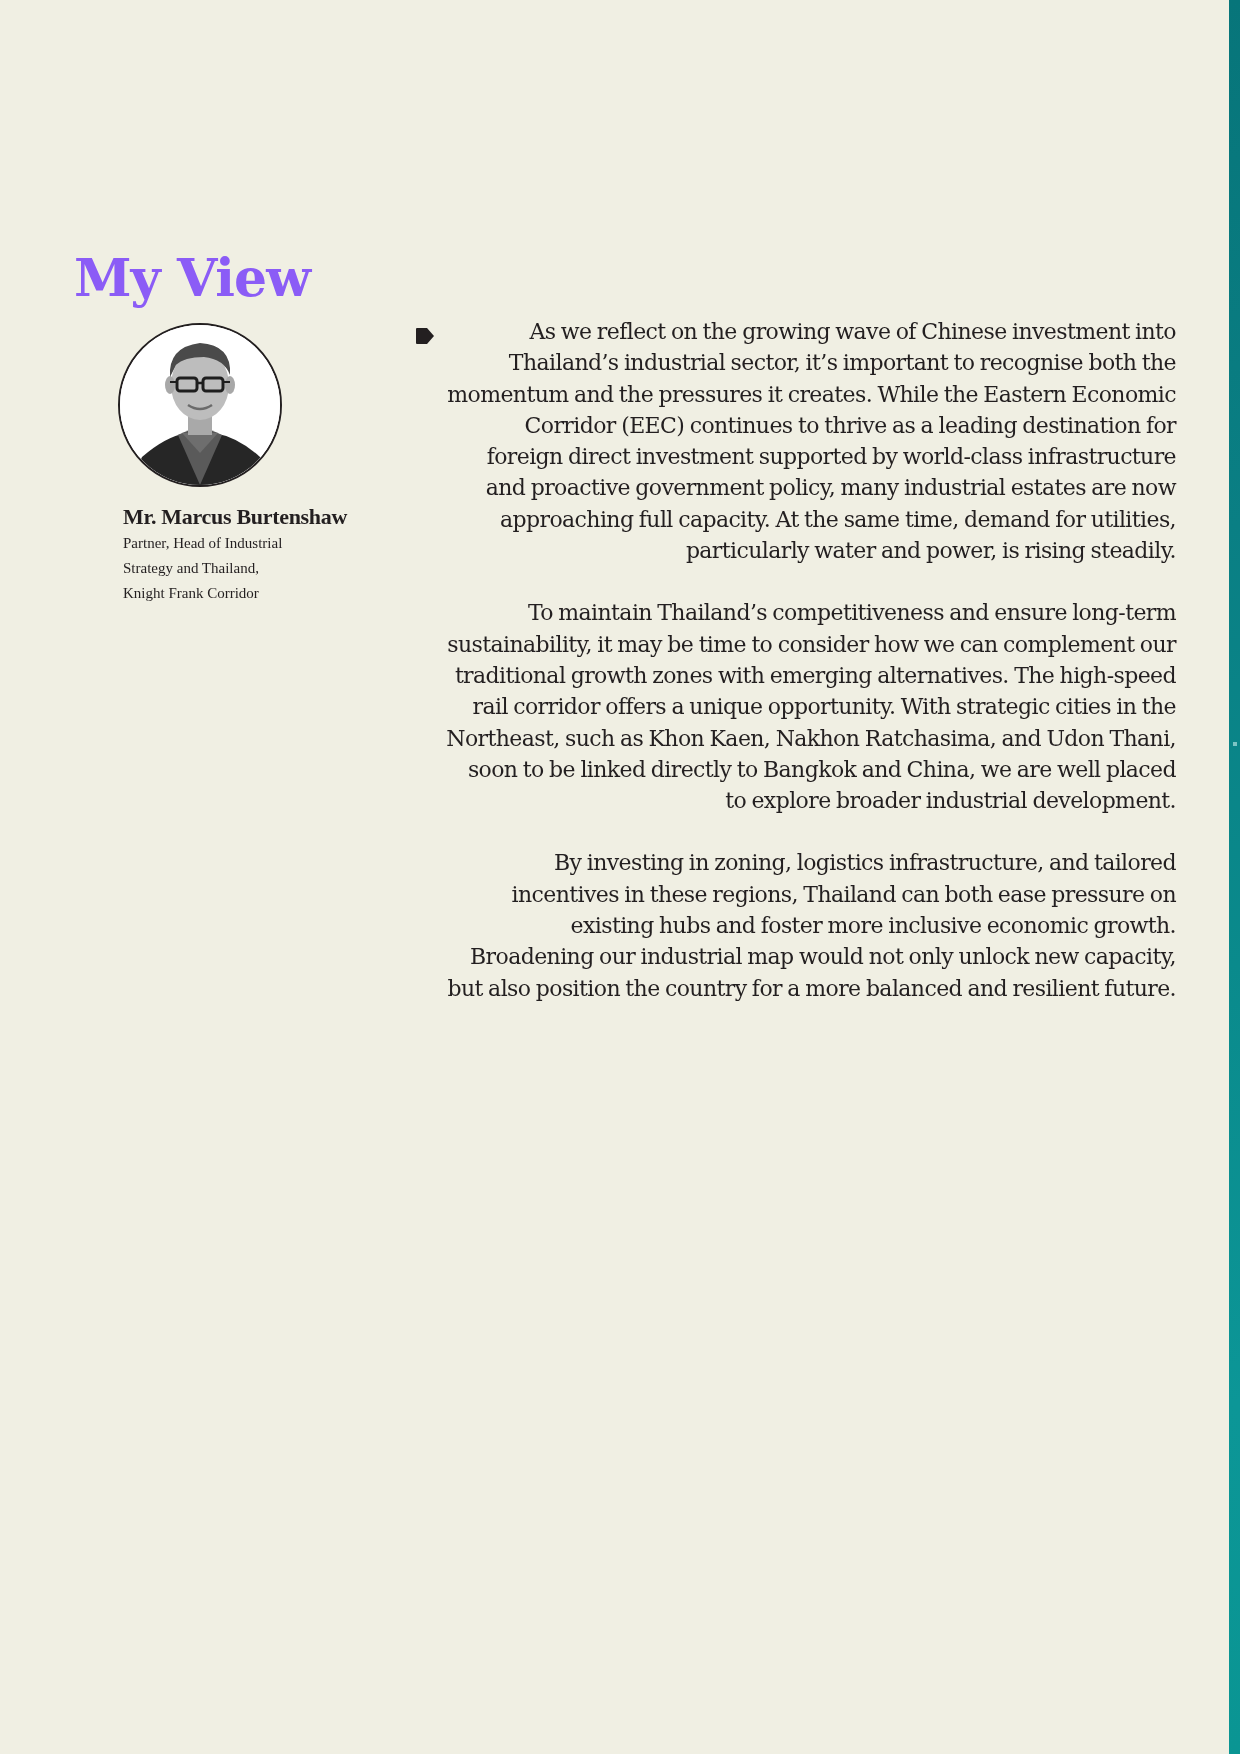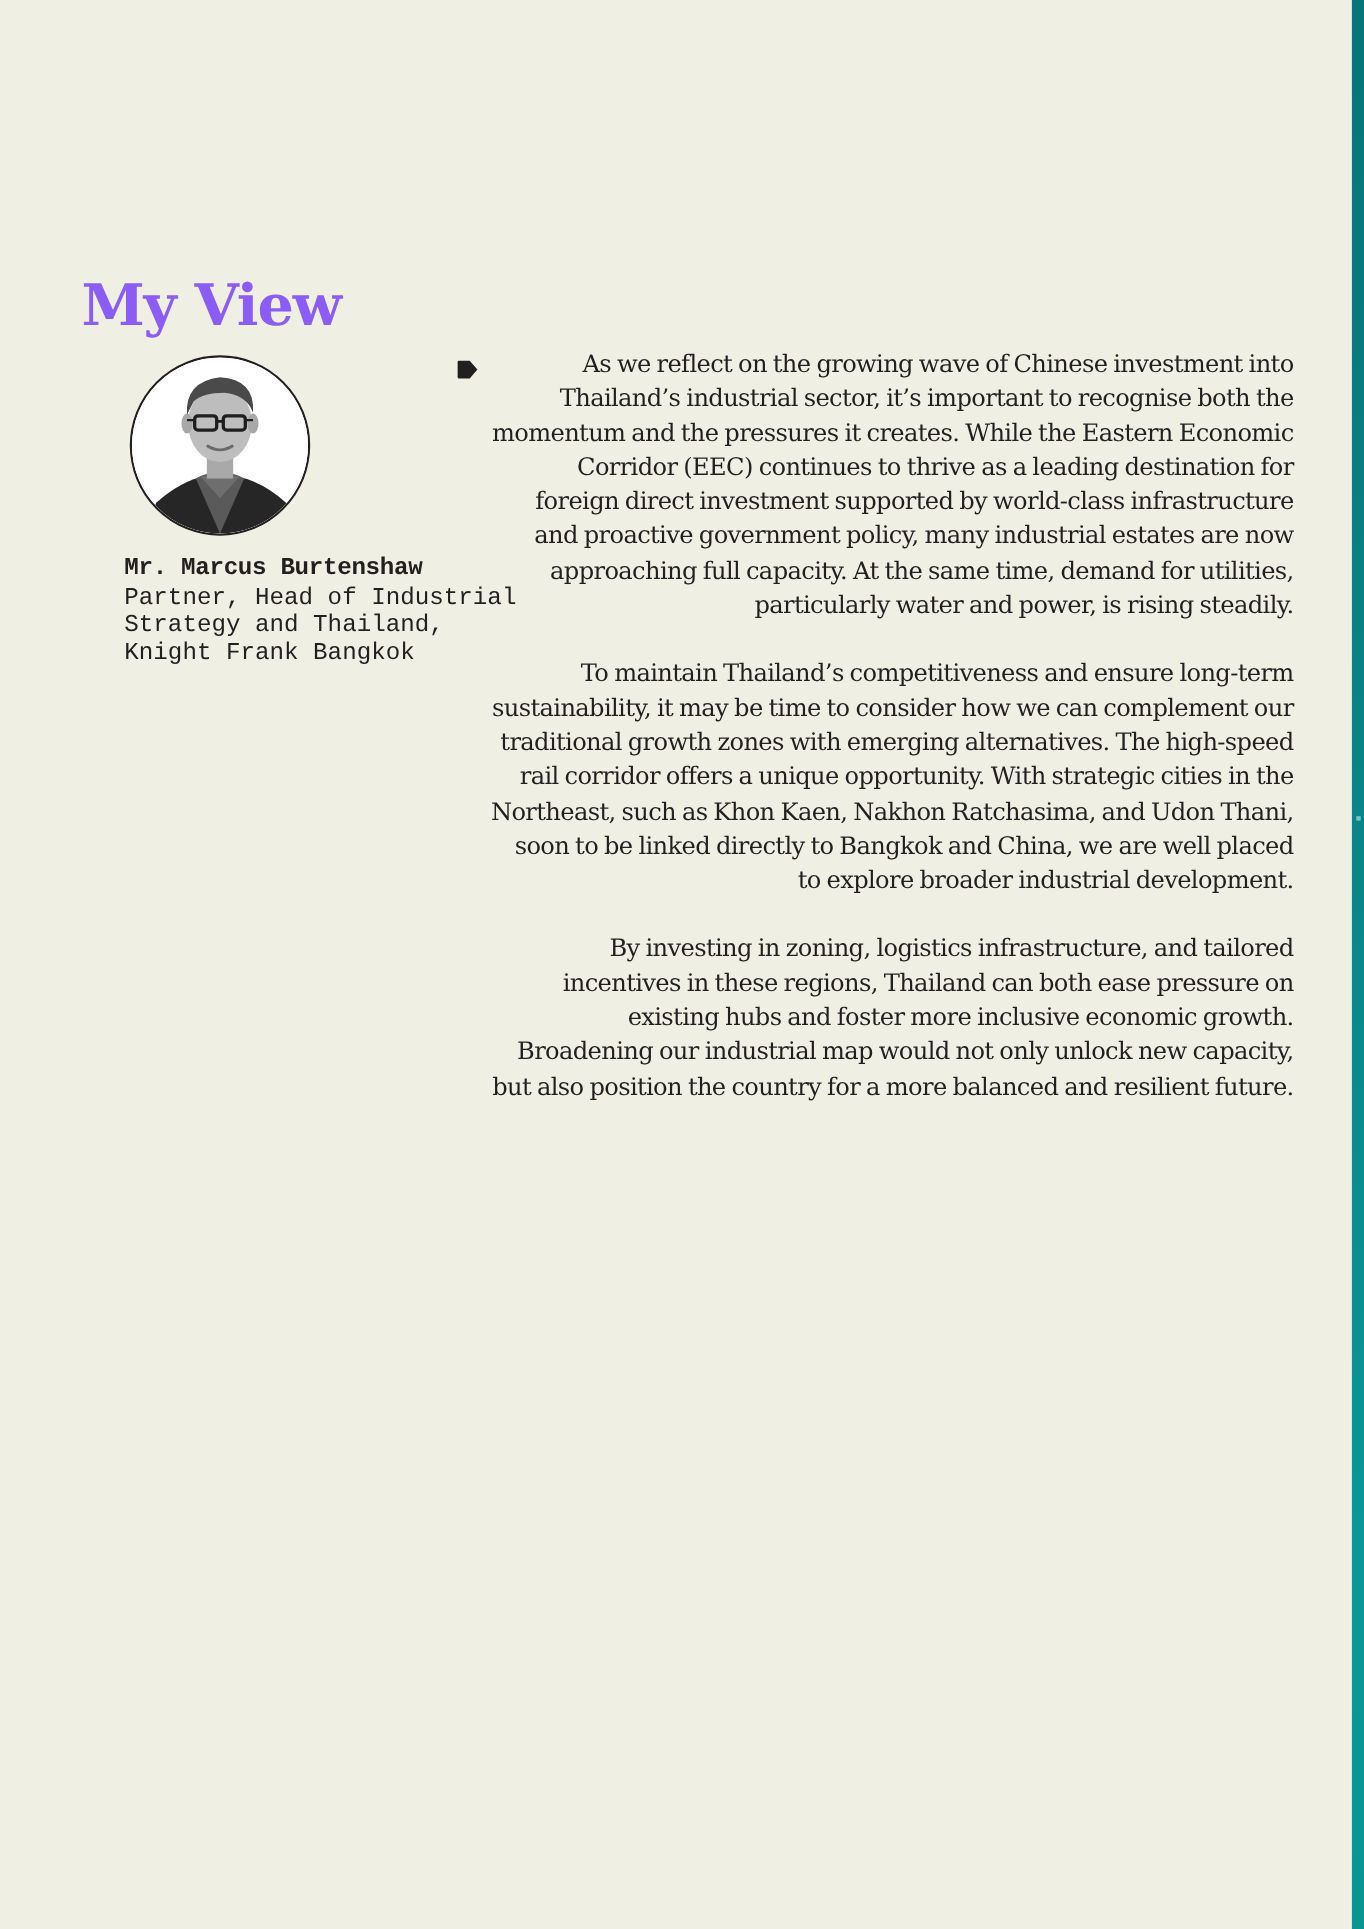--- a/index.html
+++ b/index.html
@@ -53,33 +53,33 @@
       background: #ffffff;
       overflow: hidden;
     }
     .avatar svg {
       width: 100%;
       height: 100%;
       display: block;
     }
     .author {
       position: absolute;
-      left: 113px;
+      left: 123px;
       top: 503px;
-      font-family: Liberation Mono, monospace;
+      font-family: Liberation Serif, serif;
     }
     .author-name {
       font-size: 22px;
       font-weight: bold;
       line-height: 28px;
       letter-spacing: -0.3px;
       color: #231f20;
     }
     .author-role {
-      font-size: 22px;
+      font-size: 15px;
       line-height: 25px;
       color: #231f20;
     }
     .bullet {
       position: absolute;
       left: 415px;
       top: 327px;
       width: 20px;
       height: 18px;
     }
@@ -134,21 +134,21 @@
     <line x1="103" y1="57" x2="110" y2="57" stroke="#1e1e1e" stroke-width="2"></line>
 
     <path d="M68 80 Q80 88 92 80" fill="none" stroke="#6a6a6a" stroke-width="2.5"></path>
   </svg>
 </div>
 
 <div class="author">
   <div class="author-name">Mr. Marcus Burtenshaw</div>
   <div class="author-role">Partner, Head of Industrial</div>
   <div class="author-role">Strategy and Thailand,</div>
-  <div class="author-role">Knight Frank Bangkok</div>
+  <div class="author-role">Knight Frank Corridor</div>
 </div>
 
 <svg class="bullet" viewBox="0 0 20 18">
   <path d="M2 1 L12 1 L19 9 L12 17 L2 17 Q1 17 1 16 L1 2 Q1 1 2 1 Z" fill="#231f20"></path>
 </svg>
 
 <div class="body-text">
   <p>As we reflect on the growing wave of Chinese investment into Thailand’s industrial sector, it’s important to recognise both the momentum and the pressures it creates. While the Eastern Economic Corridor (EEC) continues to thrive as a leading destination for foreign direct investment supported by world-class infrastructure and proactive government policy, many industrial estates are now approaching full capacity. At the same time, demand for utilities, particularly water and power, is rising steadily.</p>
   <p>To maintain Thailand’s competitiveness and ensure long-term sustainability, it may be time to consider how we can complement our traditional growth zones with emerging alternatives. The high-speed rail corridor offers a unique opportunity. With strategic cities in the Northeast, such as Khon Kaen, Nakhon Ratchasima, and Udon Thani, soon to be linked directly to Bangkok and China, we are well placed to explore broader industrial development.</p>
   <p>By investing in zoning, logistics infrastructure, and tailored incentives in these regions, Thailand can both ease pressure on existing hubs and foster more inclusive economic growth. Broadening our industrial map would not only unlock new capacity, but also position the country for a more balanced and resilient future.</p>

